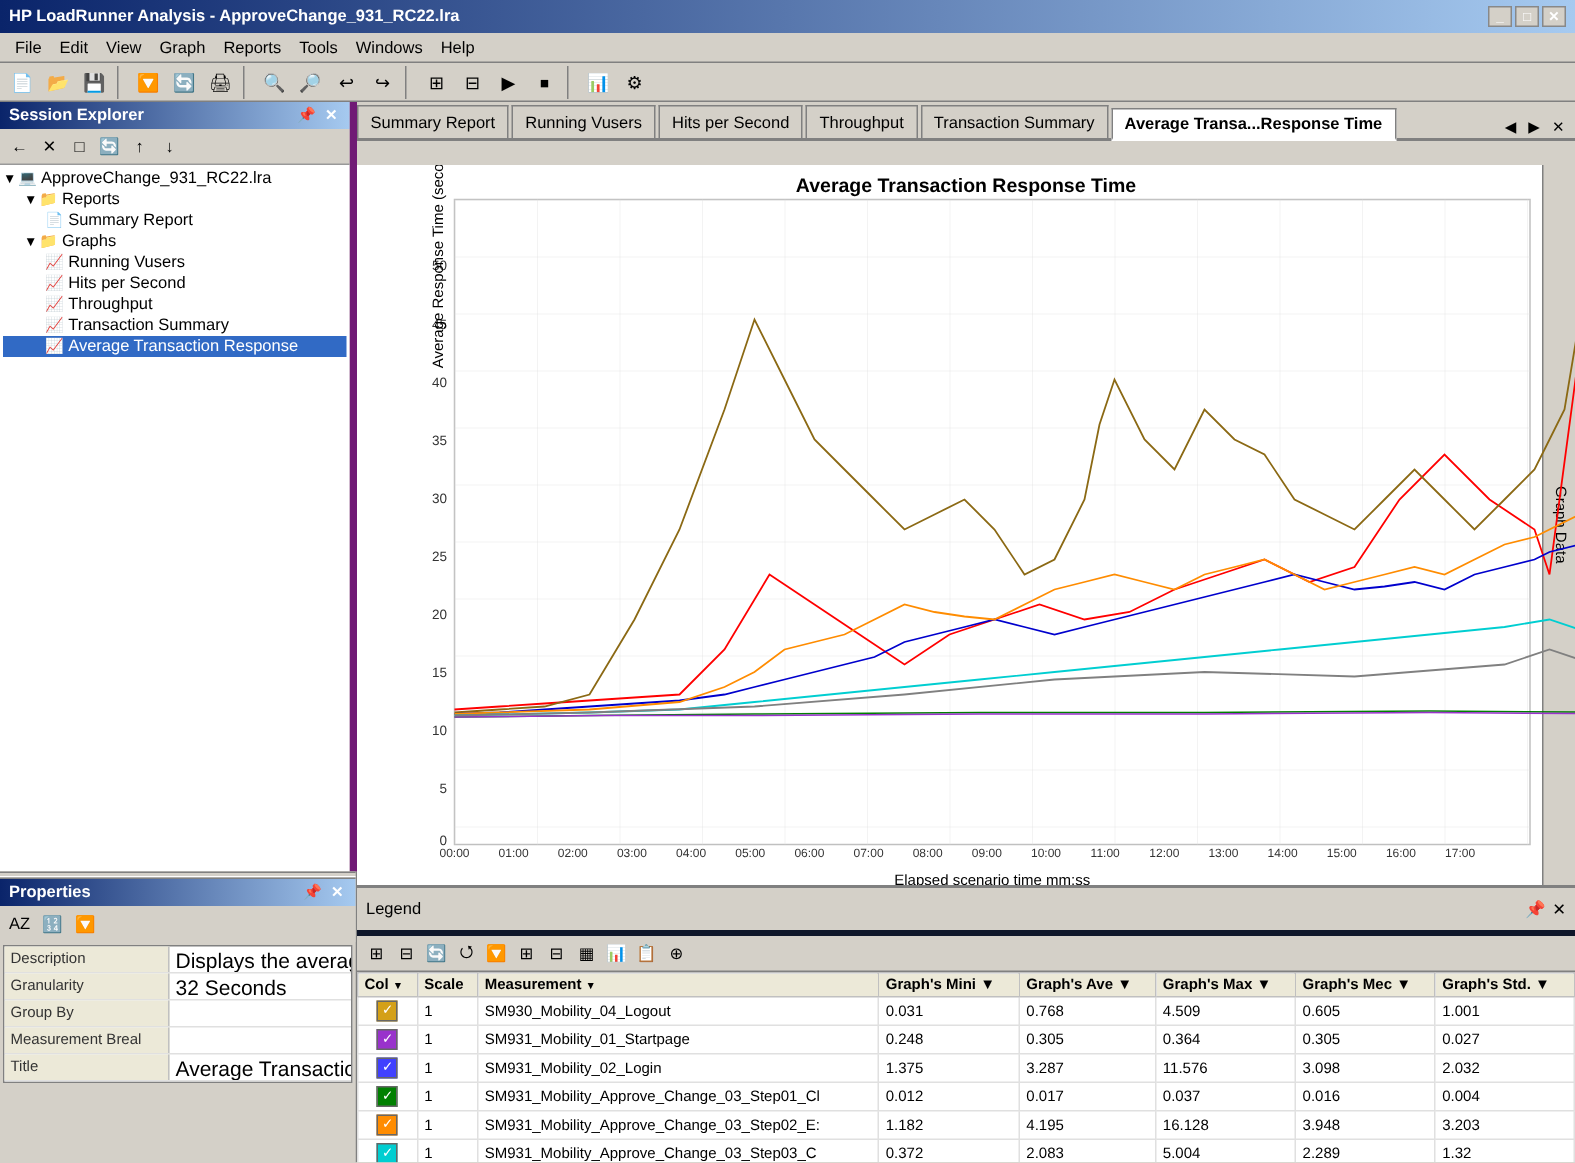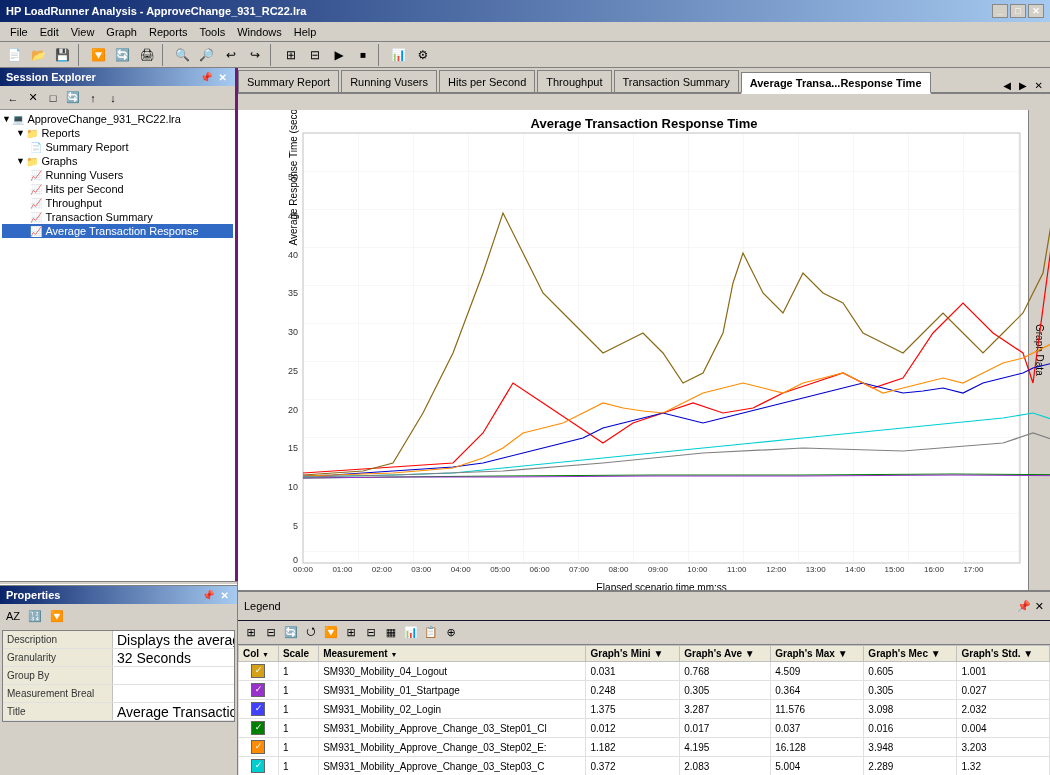--- a/index.html
+++ b/index.html
@@ -53,21 +53,21 @@
       border: 1px solid transparent;
       display: flex; align-items: center; justify-content: center;
       cursor: pointer; font-size: 12px;
     }
     .tb-sep { width: 6px; height: 22px; border-left: 1px solid #808080; margin: 0 2px; }
 
     
     .session-explorer {
       width: 238px;
       background: #d4d0c8;
-      border-right: 3px solid #701a75;
+      border-right: 5px solid #701a75;
       display: flex;
       flex-direction: column;
       flex-shrink: 0;
     }
     .panel-title {
       background: linear-gradient(to right, #0a246a, #a6caf0);
       color: white;
       font-size: 11px;
       font-weight: bold;
       padding: 2px 6px;
@@ -223,21 +223,21 @@
     .legend-section {
       border-top: 2px solid #808080;
       background: #d4d0c8;
     }
     .legend-title-bar {
       display: flex;
       align-items: center;
       justify-content: space-between;
       padding: 14px 6px;
       background: #d4d0c8;
-      border-bottom: 1px solid #0f172a;
+      border-bottom: 4px solid #0f172a;
       height: 20px;
     }
     .legend-toolbar {
       display: flex;
       align-items: center;
       padding: 2px 4px;
       gap: 2px;
       height: 24px;
       background: #d4d0c8;
       border-bottom: 1px solid #808080;

